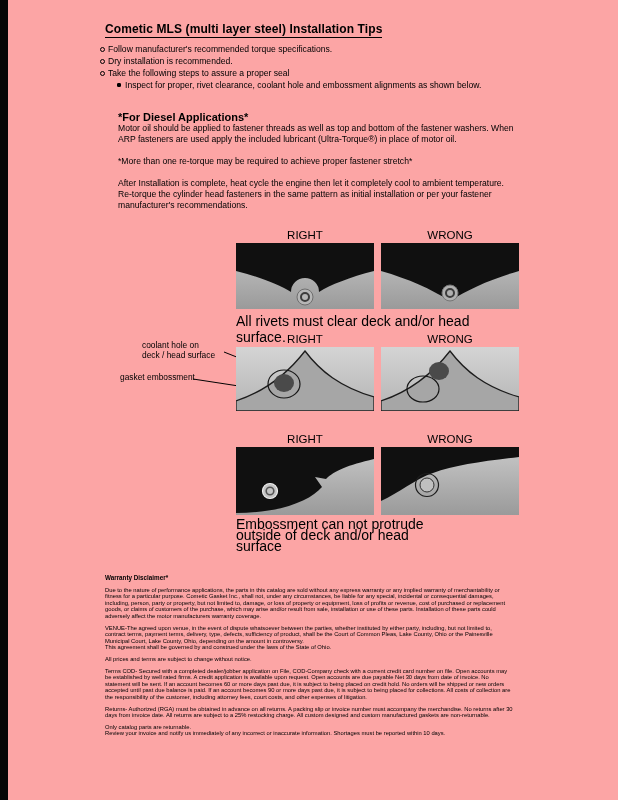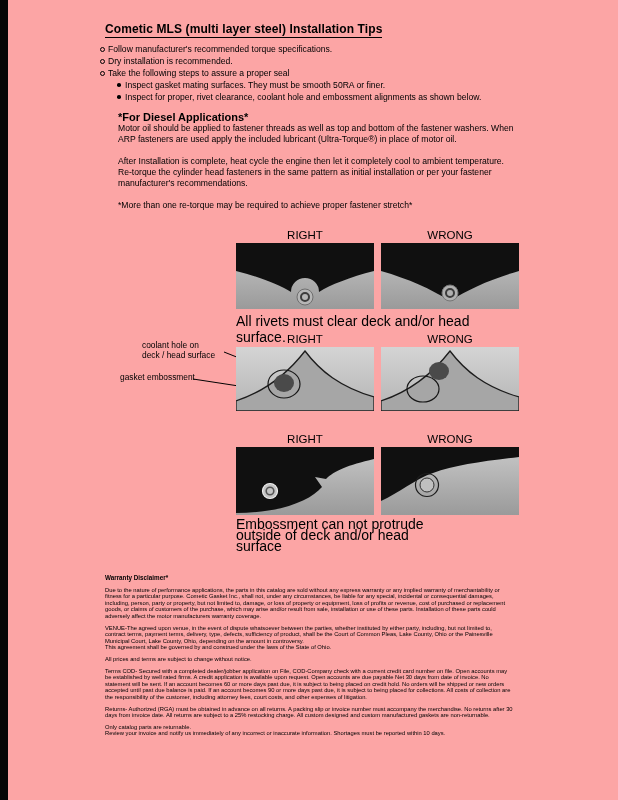--- a/index.html
+++ b/index.html
@@ -81,33 +81,32 @@
     <div class="tip">
       <span class="b-open"></span>
       <span>Dry installation is recommended.</span>
     </div>
     <div class="tip">
       <span class="b-open"></span>
       <span>Take the following steps to assure a proper seal</span>
     </div>
     <div class="subtip">
       <span class="b-fill"></span>
-      <span>Inspect gasket mating surfaces.  They must be smooth 50RA or finer.</span>
     </div>
     <div class="subtip">
       <span class="b-fill"></span>
       <span>Inspect for proper, rivet clearance, coolant hole and embossment alignments as shown below.</span>
     </div>
   </div>
 
   <div class="diesel">
     <div class="h">*For Diesel Applications*</div>
     <p>Motor oil should be applied to fastener threads as well as top and bottom of the fastener washers. When ARP fasteners are used apply the included lubricant (Ultra-Torque®) in place of motor oil.</p>
+    <p>*More than one re-torque may be required to achieve proper fastener stretch*</p>
     <p>After Installation is complete, heat cycle the engine then let it completely cool to ambient temperature. Re-torque the cylinder head fasteners in the same pattern as initial installation or per your fastener manufacturer's recommendations.</p>
-    <p>*More than one re-torque may be required to achieve proper fastener stretch*</p>
   </div>
 
   <div class="fig" id="fig1">
     <div class="labels">
       <span>RIGHT</span>
       <span>WRONG</span>
     </div>
     <div class="panels">
       <svg width="138" height="66" viewBox="0 0 138 66">
         <rect width="138" height="66" fill="url(#gA)"></rect>

